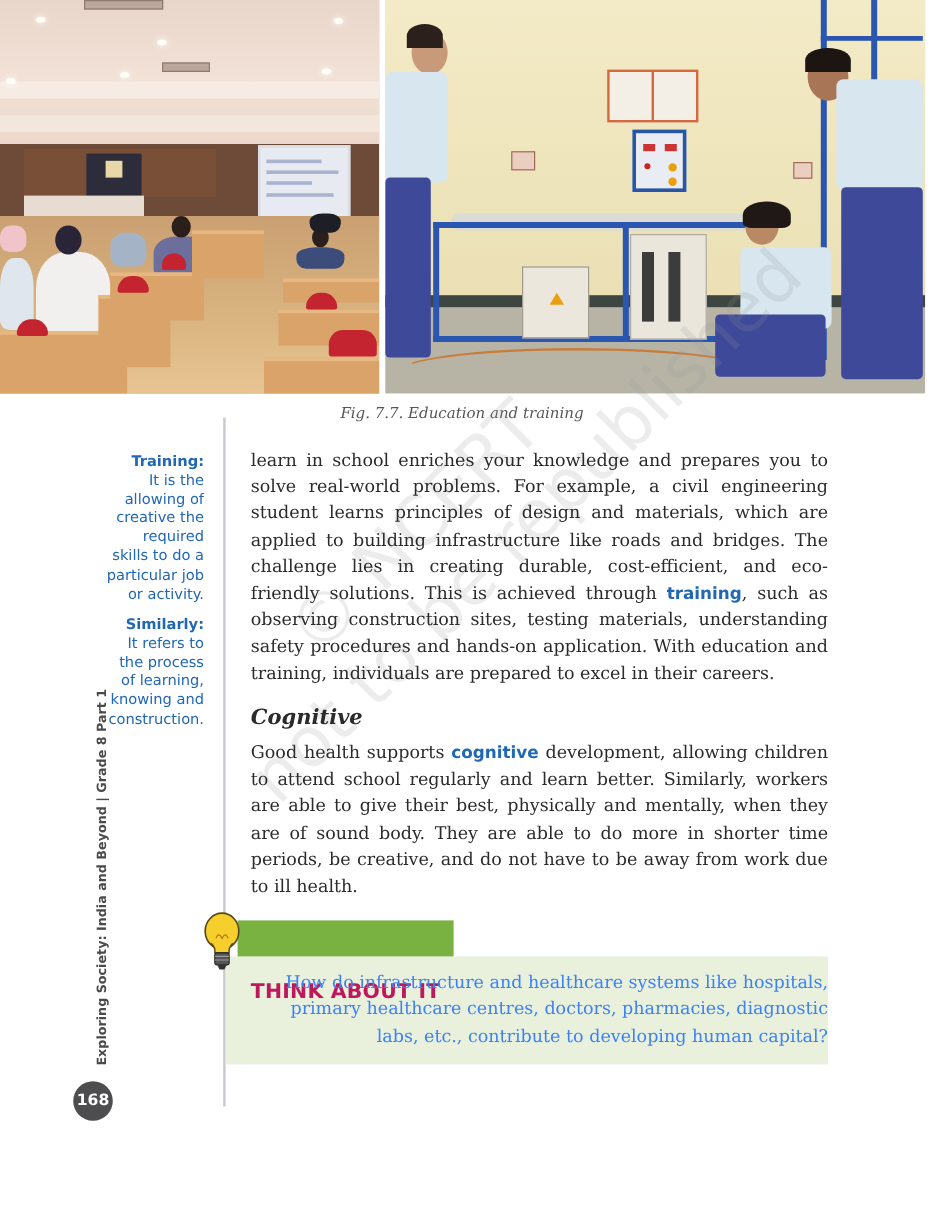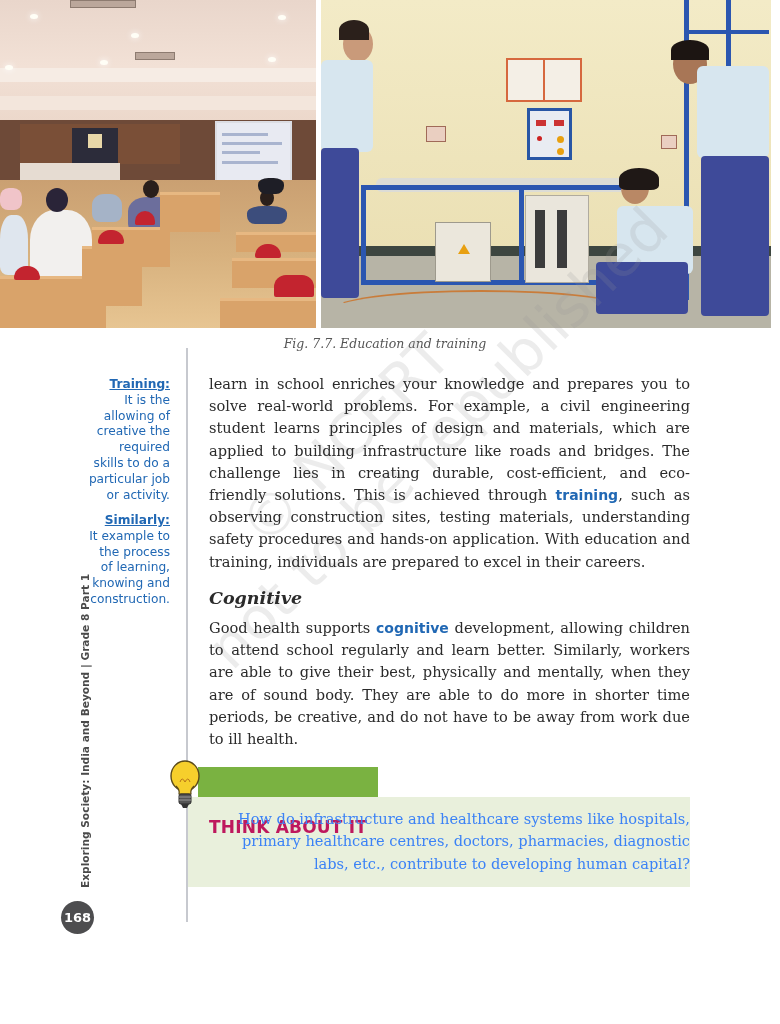--- a/index.html
+++ b/index.html
@@ -50,21 +50,21 @@
   .caption { position: absolute; left: 0; top: 336px; width: 780px; text-align: center;
     font-family: "DejaVu Serif", serif; font-style: italic; font-size: 12.5px; color: #555; padding-left: 0; }
   .caption span { position: relative; left: -5px; }
 
   
   .v-rule { position: absolute; left: 186px; top: 348px; width: 2px; height: 574px; background: #c7c9cf; }
 
   
   .margin { position: absolute; left: 60px; width: 110px; text-align: right;
     font-family: "DejaVu Sans", sans-serif; color: #2168b4; font-size: 12.2px; line-height: 15.8px; }
-  .margin .term { font-weight: bold; display: block; text-decoration: underline; }
+  .margin .term { font-weight: bold; display: block; }
   .margin-1 { top: 377px; }
   .margin-2 { top: 513px; }
 
   
   .body-text { position: absolute; left: 209px; width: 481px; font-size: 14.6px; line-height: 22.2px;
     text-align: justify; color: #2b2b2b; font-family: "DejaVu Serif", serif; }
   .para-1 { top: 373px; }
   .para-2 { top: 617px; }
   .kw { color: #2168b4; font-family: "DejaVu Sans", sans-serif; font-weight: bold; font-size: 14px; }
   .section-heading { position: absolute; left: 209px; top: 588px; font-family: "DejaVu Serif", serif;
@@ -200,21 +200,21 @@
   <div>It is the</div>
   <div>allowing of</div>
   <div>creative the</div>
   <div>required</div>
   <div>skills to do a</div>
   <div>particular job</div>
   <div>or activity.</div>
 </div>
 <div class="margin margin-2">
   <span class="term">Similarly:</span>
-  <div>It example to</div>
+  <div>It refers to</div>
   <div>the process</div>
   <div>of learning,</div>
   <div>knowing and</div>
   <div>construction.</div>
 </div>
 
 <div class="watermark">
   <div style="padding-left:110px">© NCERT</div>
   <div>not to be republished</div>
 </div>

